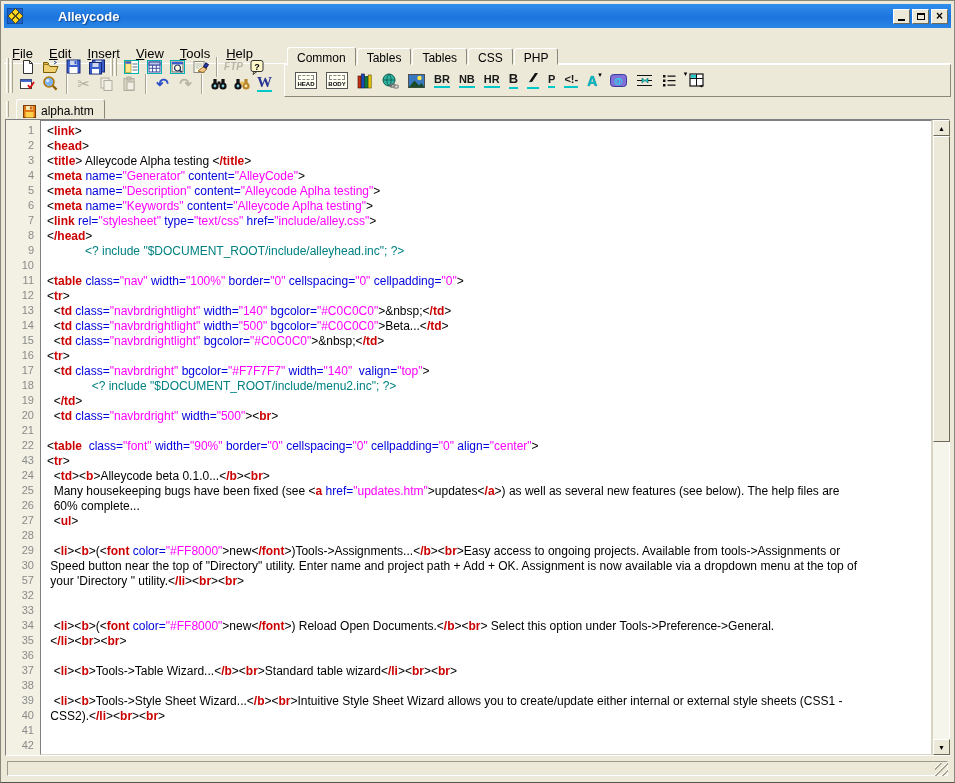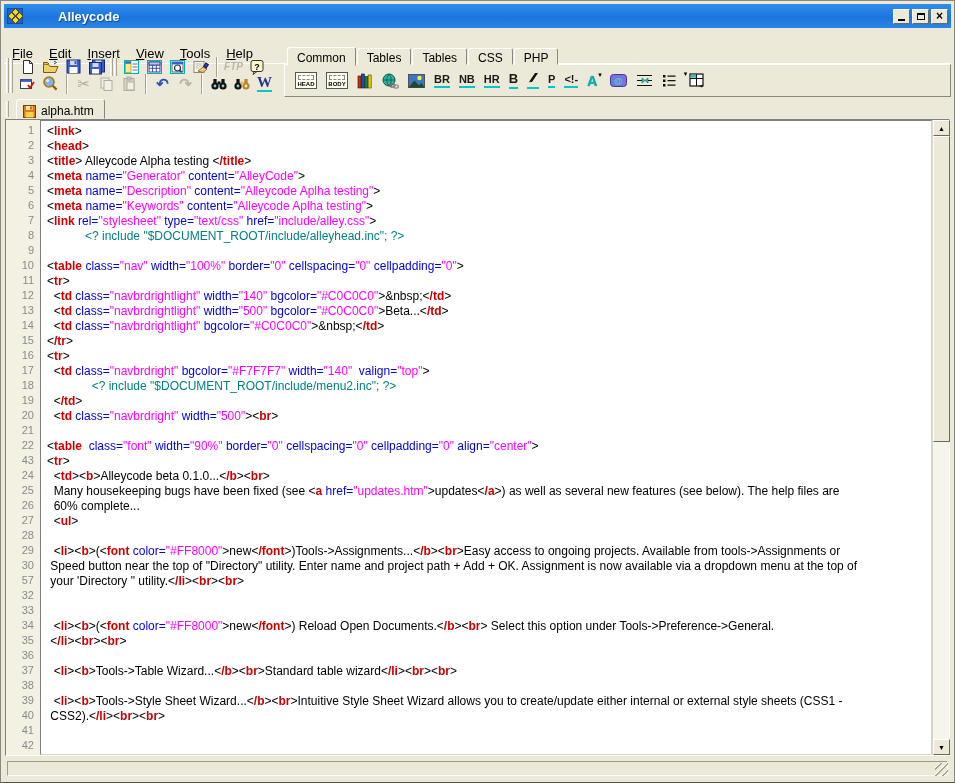--- a/index.html
+++ b/index.html
@@ -445,28 +445,28 @@
         <div class="ln">42</div>
       </div>
     <div class="codewrap" id="code">
         <div class="code-line"><span class="sx-k">&lt;</span><span class="sx-t">link</span><span class="sx-k">&gt;</span></div>
         <div class="code-line"><span class="sx-k">&lt;</span><span class="sx-t">head</span><span class="sx-k">&gt;</span></div>
         <div class="code-line"><span class="sx-k">&lt;</span><span class="sx-t">title</span><span class="sx-k">&gt;</span><span class="sx-x"> Alleycode Alpha testing </span><span class="sx-k">&lt;</span><span class="sx-t">/title</span><span class="sx-k">&gt;</span></div>
         <div class="code-line"><span class="sx-k">&lt;</span><span class="sx-t">meta</span><span class="sx-x"> </span><span class="sx-a">name=</span><span class="sx-v">"Generator"</span><span class="sx-x"> </span><span class="sx-a">content=</span><span class="sx-v">"AlleyCode"</span><span class="sx-k">&gt;</span></div>
         <div class="code-line"><span class="sx-k">&lt;</span><span class="sx-t">meta</span><span class="sx-x"> </span><span class="sx-a">name=</span><span class="sx-v">"Description"</span><span class="sx-x"> </span><span class="sx-a">content=</span><span class="sx-v">"Alleycode Aplha testing"</span><span class="sx-k">&gt;</span></div>
         <div class="code-line"><span class="sx-k">&lt;</span><span class="sx-t">meta</span><span class="sx-x"> </span><span class="sx-a">name=</span><span class="sx-v">"Keywords"</span><span class="sx-x"> </span><span class="sx-a">content=</span><span class="sx-v">"Alleycode Aplha testing"</span><span class="sx-k">&gt;</span></div>
         <div class="code-line"><span class="sx-k">&lt;</span><span class="sx-t">link</span><span class="sx-x"> </span><span class="sx-a">rel=</span><span class="sx-v">"stylesheet"</span><span class="sx-x"> </span><span class="sx-a">type=</span><span class="sx-v">"text/css"</span><span class="sx-x"> </span><span class="sx-a">href=</span><span class="sx-v">"include/alley.css"</span><span class="sx-k">&gt;</span></div>
+        <div class="code-line"><span class="sx-k">&lt;</span><span class="sx-t">/head</span><span class="sx-k">&gt;</span></div>
         <div class="code-line"><span class="sx-p">&lt;? include "$DOCUMENT_ROOT/include/alleyhead.inc"; ?&gt;</span></div>
         <div class="code-line"></div>
         <div class="code-line"><span class="sx-k">&lt;</span><span class="sx-t">table</span><span class="sx-x"> </span><span class="sx-a">class=</span><span class="sx-v">"nav"</span><span class="sx-x"> </span><span class="sx-a">width=</span><span class="sx-v">"100%"</span><span class="sx-x"> </span><span class="sx-a">border=</span><span class="sx-v">"0"</span><span class="sx-x"> </span><span class="sx-a">cellspacing=</span><span class="sx-v">"0"</span><span class="sx-x"> </span><span class="sx-a">cellpadding=</span><span class="sx-v">"0"</span><span class="sx-k">&gt;</span></div>
         <div class="code-line"><span class="sx-k">&lt;</span><span class="sx-t">tr</span><span class="sx-k">&gt;</span></div>
         <div class="code-line"><span class="sx-x">  </span><span class="sx-k">&lt;</span><span class="sx-t">td</span><span class="sx-x"> </span><span class="sx-a">class=</span><span class="sx-v">"navbrdrightlight"</span><span class="sx-x"> </span><span class="sx-a">width=</span><span class="sx-v">"140"</span><span class="sx-x"> </span><span class="sx-a">bgcolor=</span><span class="sx-v">"#C0C0C0"</span><span class="sx-k">&gt;</span><span class="sx-x">&amp;nbsp;</span><span class="sx-k">&lt;</span><span class="sx-t">/td</span><span class="sx-k">&gt;</span></div>
         <div class="code-line"><span class="sx-x">  </span><span class="sx-k">&lt;</span><span class="sx-t">td</span><span class="sx-x"> </span><span class="sx-a">class=</span><span class="sx-v">"navbrdrightlight"</span><span class="sx-x"> </span><span class="sx-a">width=</span><span class="sx-v">"500"</span><span class="sx-x"> </span><span class="sx-a">bgcolor=</span><span class="sx-v">"#C0C0C0"</span><span class="sx-k">&gt;</span><span class="sx-x">Beta...</span><span class="sx-k">&lt;</span><span class="sx-t">/td</span><span class="sx-k">&gt;</span></div>
         <div class="code-line"><span class="sx-x">  </span><span class="sx-k">&lt;</span><span class="sx-t">td</span><span class="sx-x"> </span><span class="sx-a">class=</span><span class="sx-v">"navbrdrightlight"</span><span class="sx-x"> </span><span class="sx-a">bgcolor=</span><span class="sx-v">"#C0C0C0"</span><span class="sx-k">&gt;</span><span class="sx-x">&amp;nbsp;</span><span class="sx-k">&lt;</span><span class="sx-t">/td</span><span class="sx-k">&gt;</span></div>
-        <div class="code-line"><span class="sx-k">&lt;</span><span class="sx-t">/tr</span><span class="sx-k">&gt;</span></div>
         <div class="code-line"><span class="sx-k">&lt;</span><span class="sx-t">tr</span><span class="sx-k">&gt;</span></div>
         <div class="code-line"><span class="sx-x">  </span><span class="sx-k">&lt;</span><span class="sx-t">td</span><span class="sx-x"> </span><span class="sx-a">class=</span><span class="sx-v">"navbrdright"</span><span class="sx-x"> </span><span class="sx-a">bgcolor=</span><span class="sx-v">"#F7F7F7"</span><span class="sx-x"> </span><span class="sx-a">width=</span><span class="sx-v">"140"</span><span class="sx-x">  </span><span class="sx-a">valign=</span><span class="sx-v">"top"</span><span class="sx-k">&gt;</span></div>
         <div class="code-line"><span class="sx-x">  </span><span class="sx-p">&lt;? include "$DOCUMENT_ROOT/include/menu2.inc"; ?&gt;</span></div>
         <div class="code-line"><span class="sx-x">  </span><span class="sx-k">&lt;</span><span class="sx-t">/td</span><span class="sx-k">&gt;</span></div>
         <div class="code-line"><span class="sx-x">  </span><span class="sx-k">&lt;</span><span class="sx-t">td</span><span class="sx-x"> </span><span class="sx-a">class=</span><span class="sx-v">"navbrdright"</span><span class="sx-x"> </span><span class="sx-a">width=</span><span class="sx-v">"500"</span><span class="sx-k">&gt;&lt;</span><span class="sx-t">br</span><span class="sx-k">&gt;</span></div>
         <div class="code-line"></div>
         <div class="code-line"><span class="sx-k">&lt;</span><span class="sx-t">table</span><span class="sx-x">  </span><span class="sx-a">class=</span><span class="sx-v">"font"</span><span class="sx-x"> </span><span class="sx-a">width=</span><span class="sx-v">"90%"</span><span class="sx-x"> </span><span class="sx-a">border=</span><span class="sx-v">"0"</span><span class="sx-x"> </span><span class="sx-a">cellspacing=</span><span class="sx-v">"0"</span><span class="sx-x"> </span><span class="sx-a">cellpadding=</span><span class="sx-v">"0"</span><span class="sx-x"> </span><span class="sx-a">align=</span><span class="sx-v">"center"</span><span class="sx-k">&gt;</span></div>
         <div class="code-line"><span class="sx-k">&lt;</span><span class="sx-t">tr</span><span class="sx-k">&gt;</span></div>
         <div class="code-line"><span class="sx-x">  </span><span class="sx-k">&lt;</span><span class="sx-t">td</span><span class="sx-k">&gt;&lt;</span><span class="sx-t">b</span><span class="sx-k">&gt;</span><span class="sx-x">Alleycode beta 0.1.0...</span><span class="sx-k">&lt;</span><span class="sx-t">/b</span><span class="sx-k">&gt;&lt;</span><span class="sx-t">br</span><span class="sx-k">&gt;</span></div>
         <div class="code-line"><span class="sx-x">  Many housekeeping bugs have been fixed (see </span><span class="sx-k">&lt;</span><span class="sx-t">a</span><span class="sx-x"> </span><span class="sx-a">href=</span><span class="sx-v">"updates.htm"</span><span class="sx-k">&gt;</span><span class="sx-x">updates</span><span class="sx-k">&lt;</span><span class="sx-t">/a</span><span class="sx-k">&gt;</span><span class="sx-x">) as well as several new features (see below). The help files are</span></div>

